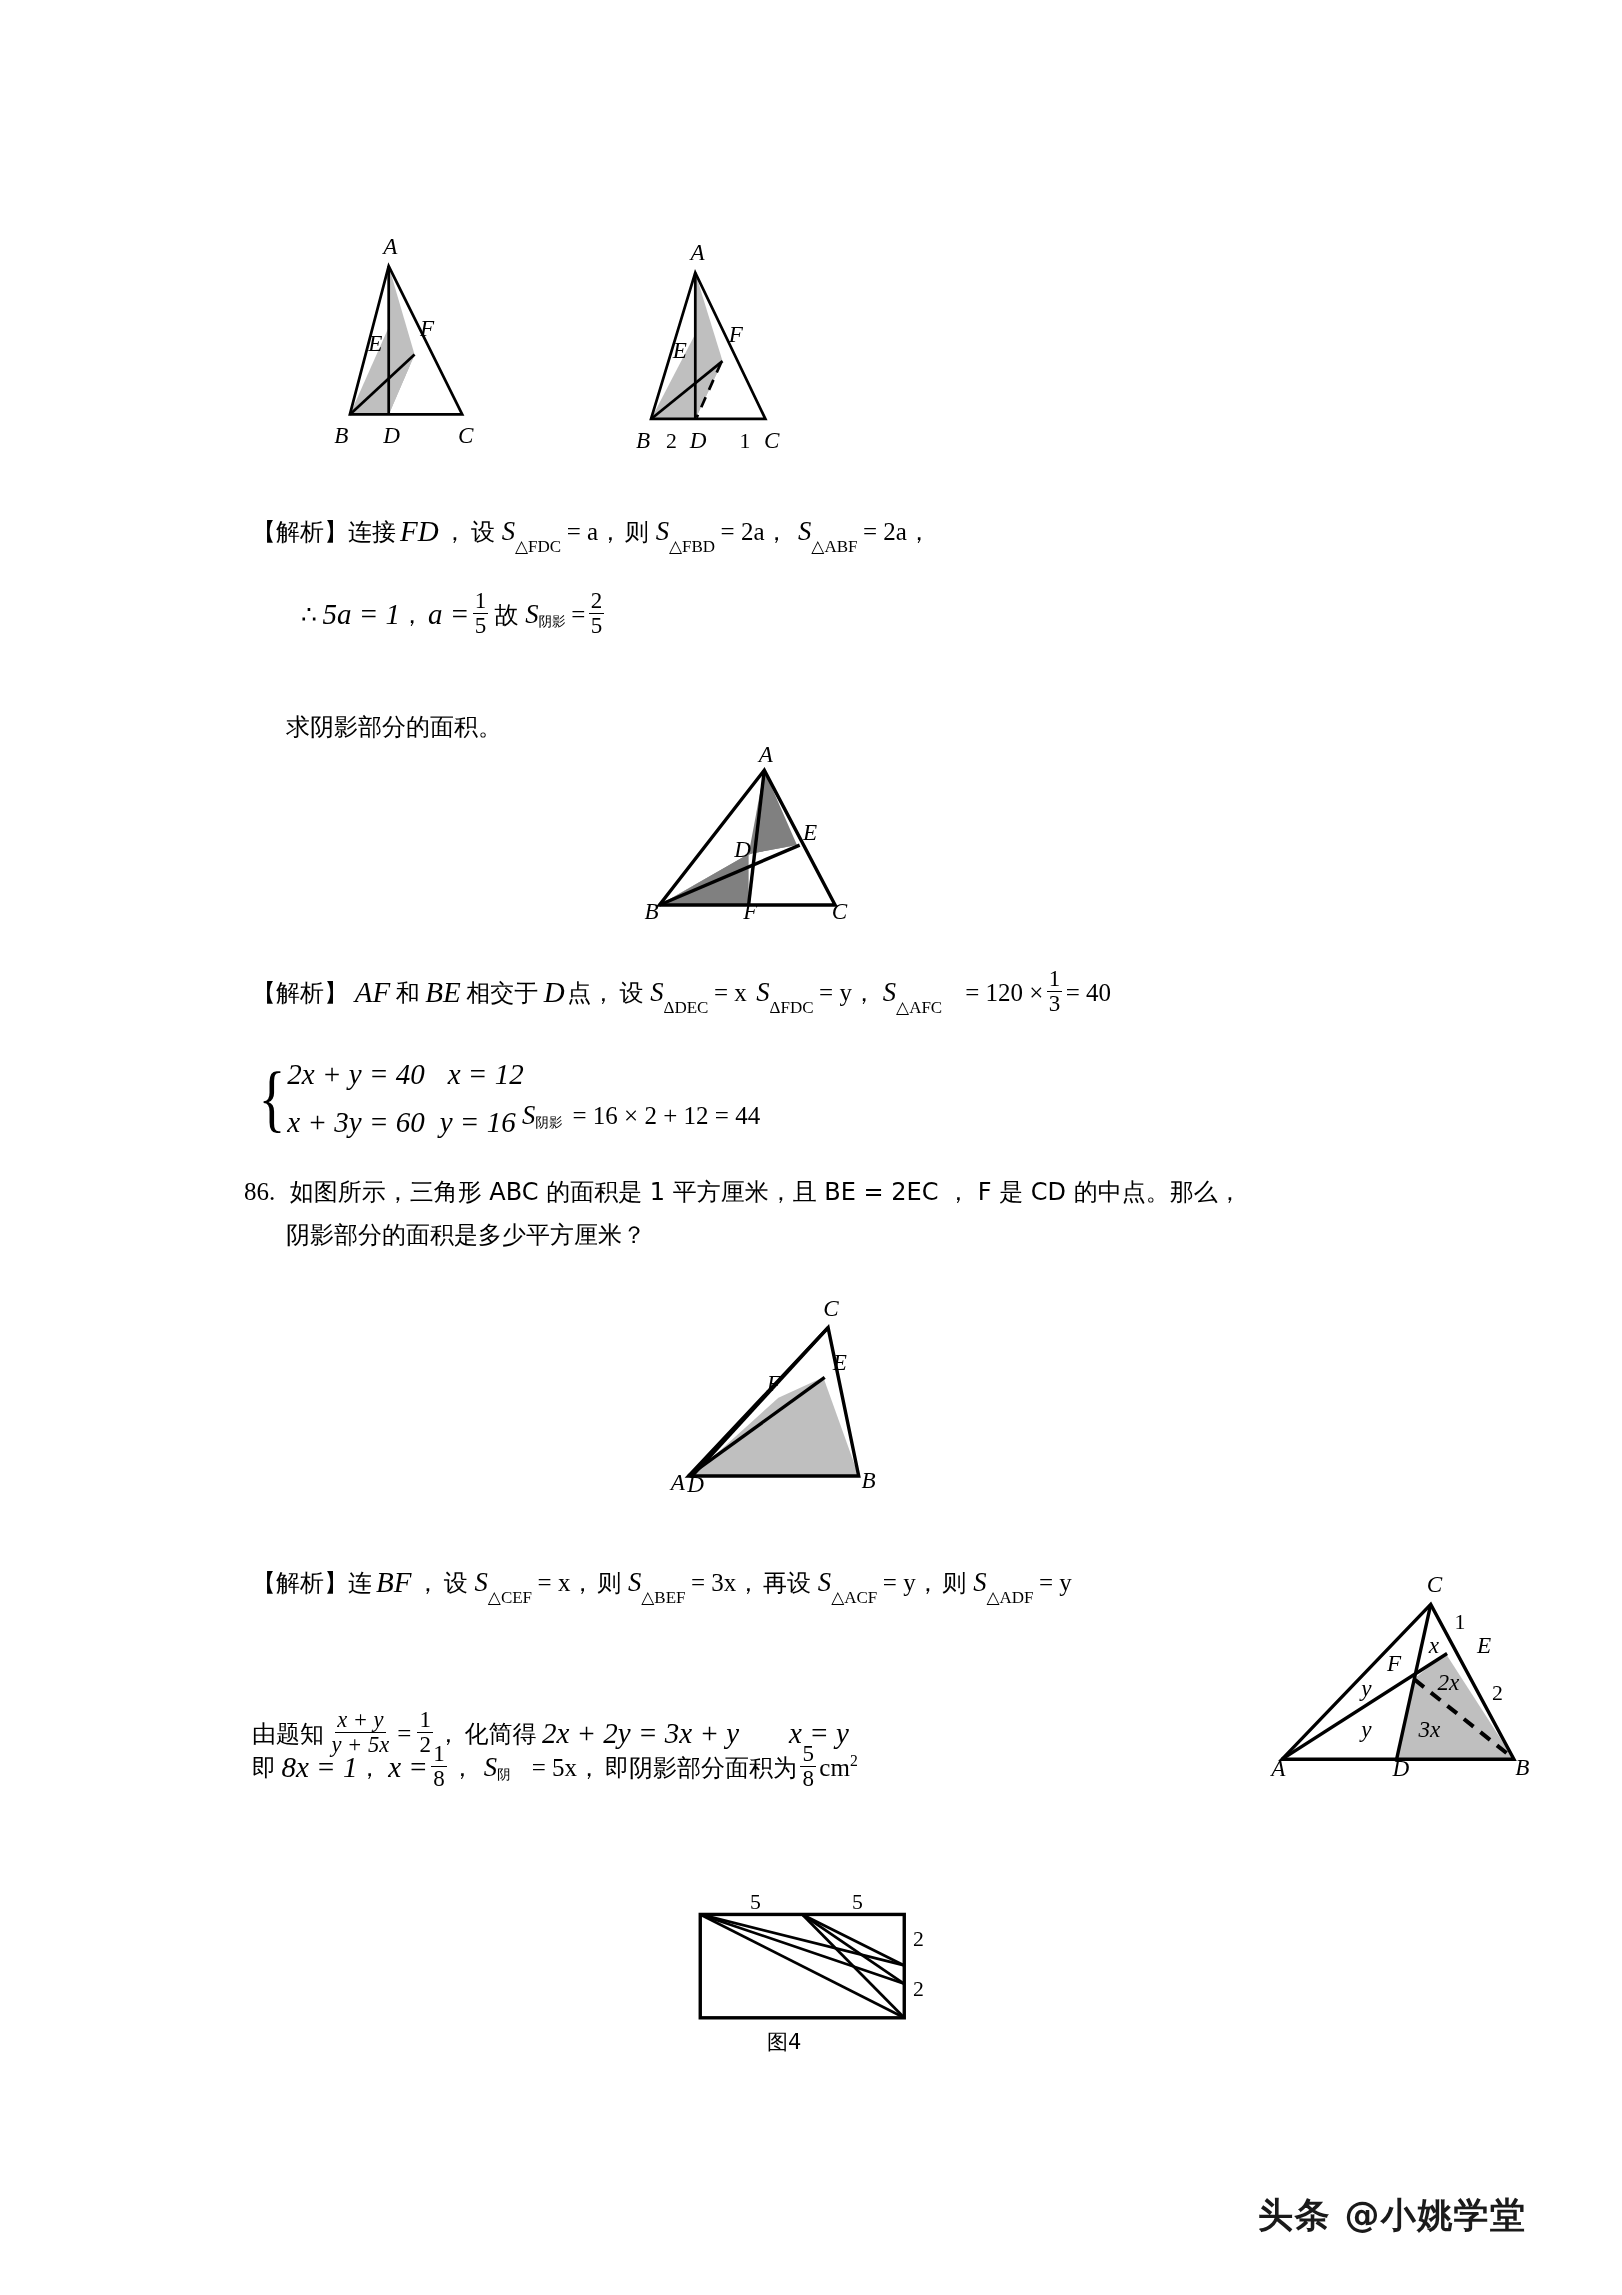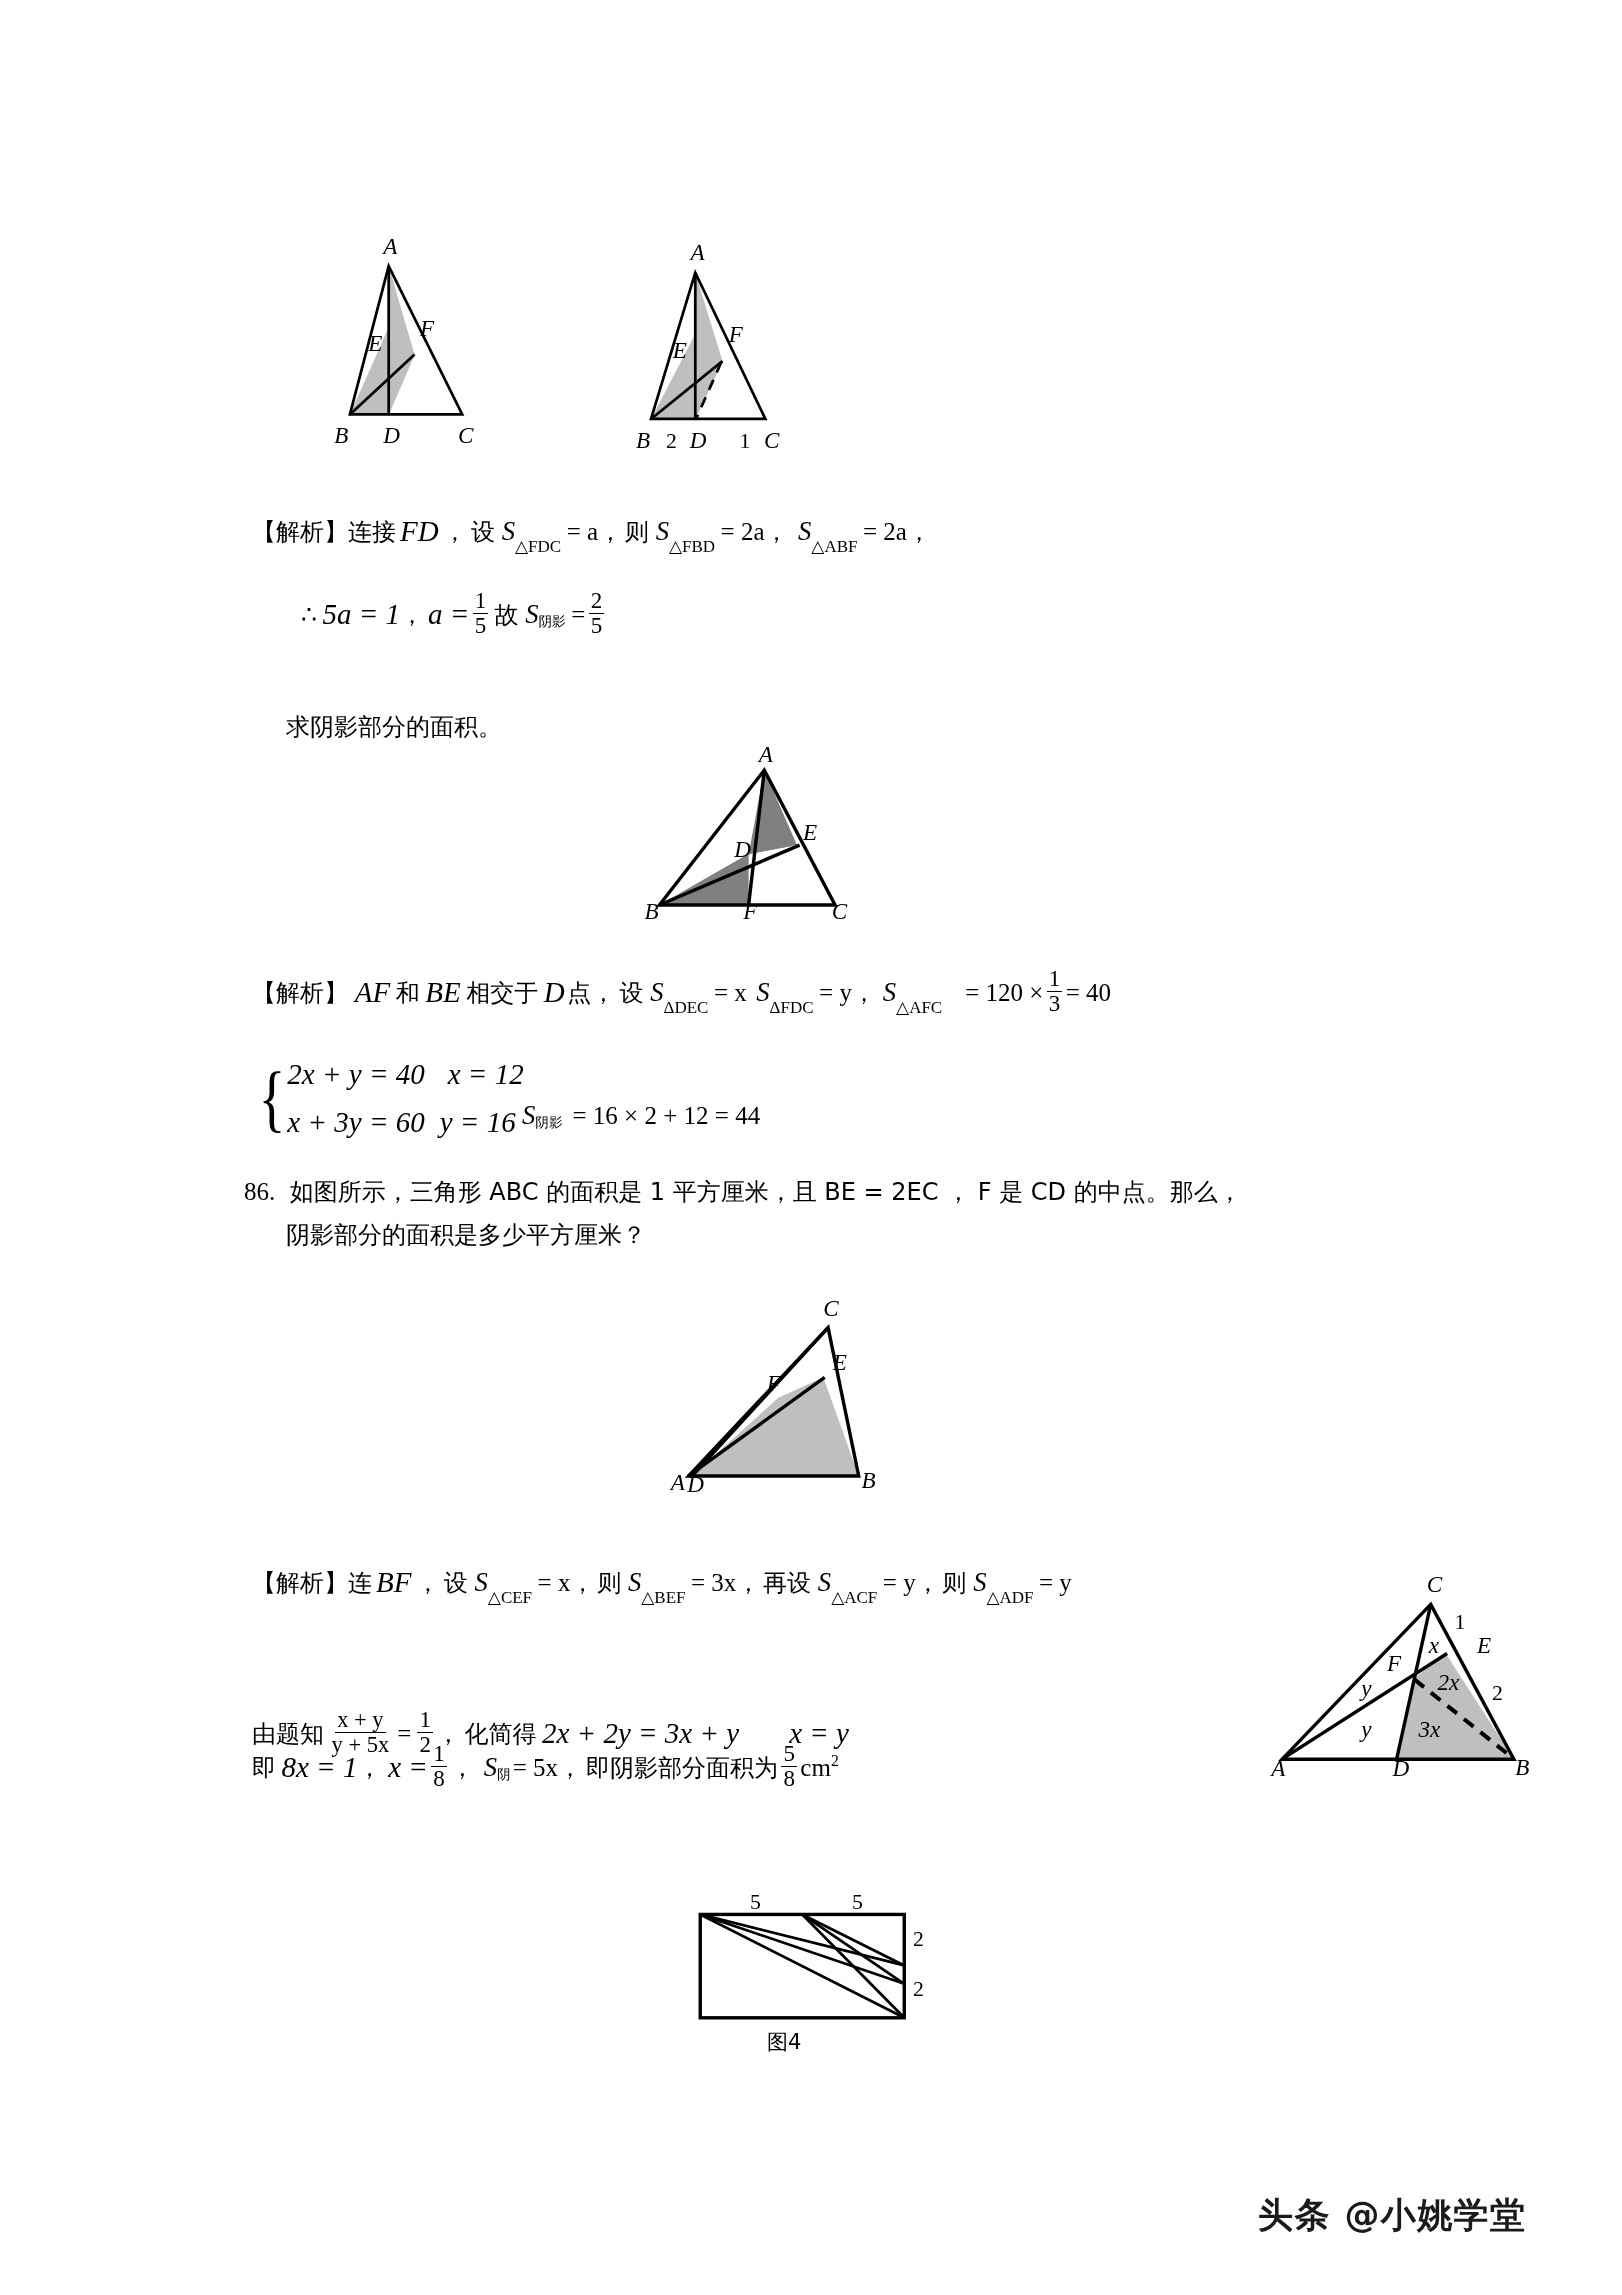--- a/index.html
+++ b/index.html
@@ -16,21 +16,21 @@
     overflow: hidden;
   }
   .page {
     position: absolute;
     inset: 0;
     background: #fff;
   }
 
   
   .abs { position: absolute; }
-  .it  { font-family: "Liberation Serif", serif; }
+  .it  { font-style: italic; font-family: "Liberation Serif", serif; }
   .mathline {
     position: absolute;
     white-space: nowrap;
     font-size: 25px;
     line-height: 1.0;
     display: flex;
     align-items: center;
   }
   .mathline > * { display: inline-block; vertical-align: middle; }
 
@@ -366,21 +366,21 @@
     <span class="var" style="margin-left:5.5px">8x = 1</span>
     <span class="zh">，</span>
     <span class="var" style="margin-left:6.8px">x =</span>
     <span class="frac">
       <span class="fnum">1</span>
       <span class="fden">8</span>
     </span>
     <span class="zh">，</span>
     <span class="sym" style="margin-left:9.5px">S</span>
       <span class="sub-cn">阴</span>
-    <span class="num" style="margin-left:2px">= 5x</span>
+    <span class="num" style="margin-left:21px">= 5x</span>
     <span class="zh">，</span>
     <span class="zh" style="margin-left:4.1px">即阴影部分面积为</span>
     <span class="frac">
       <span class="fnum">5</span>
       <span class="fden">8</span>
     </span>
     <span class="num">cm</span>
       <span class="sup">2</span>
   </div>
 

